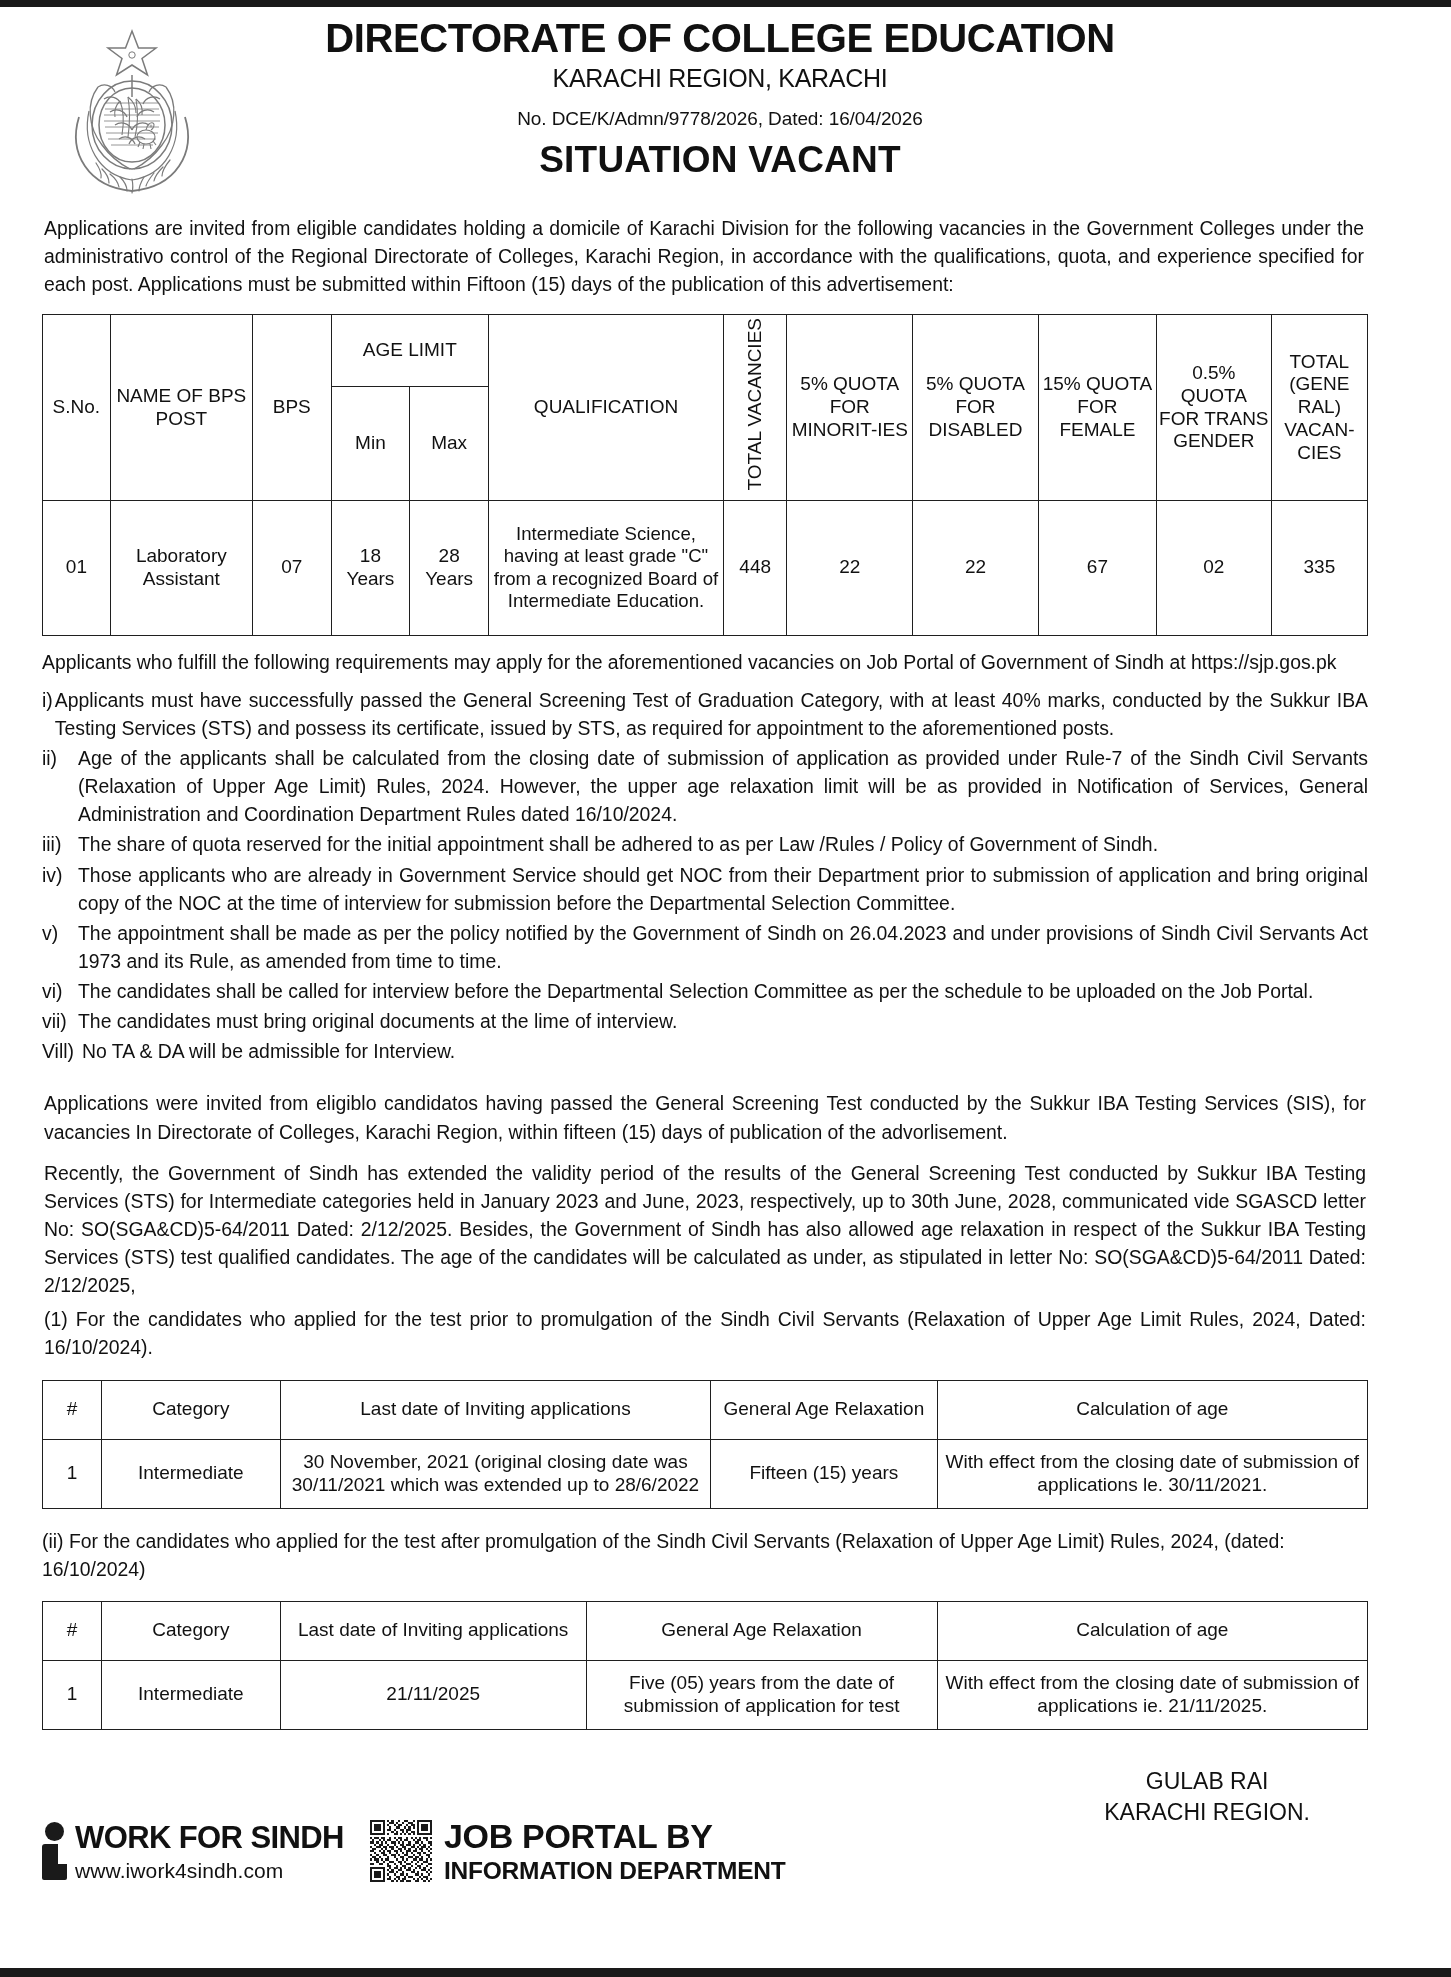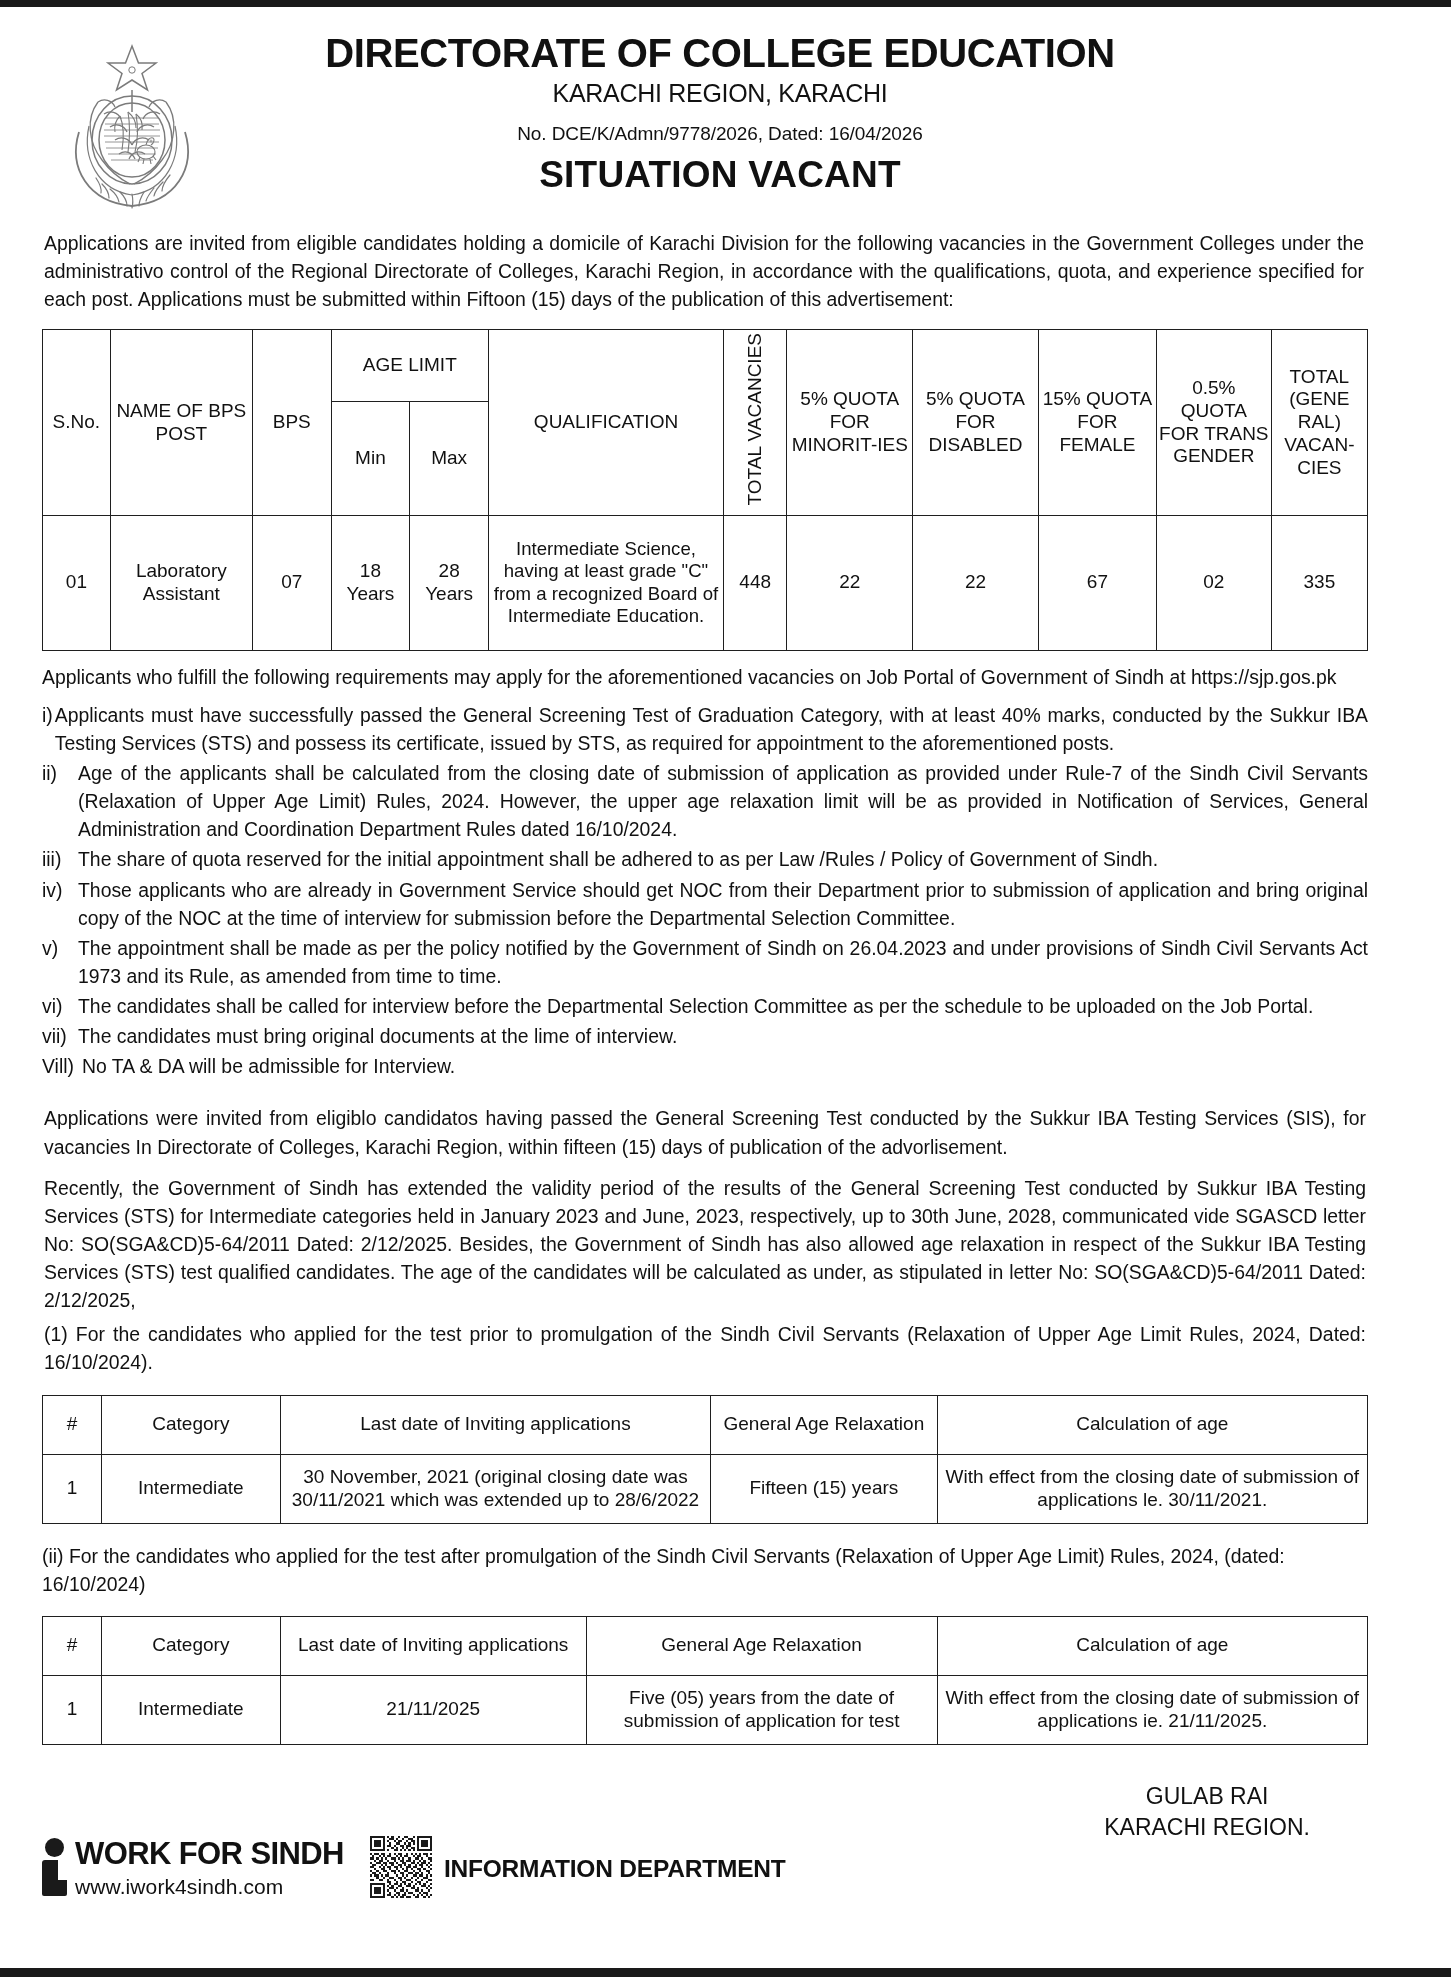--- a/index.html
+++ b/index.html
@@ -28,21 +28,21 @@
     background: #1a1a1a;
   }
   .rule-bottom {
     position: absolute;
     left: 0; bottom: 0;
     width: 1451px; height: 9px;
     background: #1a1a1a;
   }
   .content {
     position: absolute;
-    left: 0; top: 22px;
+    left: 0; top: 7px;
     width: 1404px;
     padding: 0 36px 0 42px;
     box-sizing: border-box;
   }
 
   
   .side-code {
     position: absolute;
     left: 2px;
     bottom: 70px;
@@ -539,20 +539,21 @@
             <path d="M8 23h1v1H8zM10 23h1v1h-1zM13 23h2v1h-2zM17 23h2v1h-2zM20 23h1v1h-1zM24 23h2v1h-2zM27 23h1v1h-1z"></path>
             <path d="M9 24h2v1H9zM12 24h1v1h-1zM15 24h1v1h-1zM19 24h2v1h-2zM22 24h1v1h-1zM26 24h1v1h-1zM28 24h1v1h-1z"></path>
             <path d="M8 25h1v1H8zM11 25h1v1h-1zM14 25h2v1h-2zM17 25h1v1h-1zM21 25h2v1h-2zM24 25h1v1h-1zM27 25h1v1h-1z"></path>
             <path d="M9 26h1v1H9zM12 26h2v1h-2zM16 26h1v1h-1zM18 26h2v1h-2zM23 26h1v1h-1zM25 26h2v1h-2z"></path>
             <path d="M8 27h2v1H8zM11 27h1v1h-1zM13 27h1v1h-1zM15 27h2v1h-2zM20 27h1v1h-1zM22 27h1v1h-1zM24 27h1v1h-1zM26 27h1v1h-1zM28 27h1v1h-1z"></path>
             <path d="M10 28h1v1h-1zM12 28h1v1h-1zM14 28h2v1h-2zM17 28h2v1h-2zM21 28h2v1h-2zM25 28h1v1h-1zM27 28h1v1h-1z"></path>
           </g>
         </svg>
 
         <div class="portal-textblock">
+          <div class="portal-title">JOB PORTAL BY</div>
           <div class="portal-sub">INFORMATION DEPARTMENT</div>
         </div>
       </div>
 
       <div class="signature">
         <div>GULAB RAI</div>
         <div>KARACHI REGION.</div>
       </div>
     </div>
 

